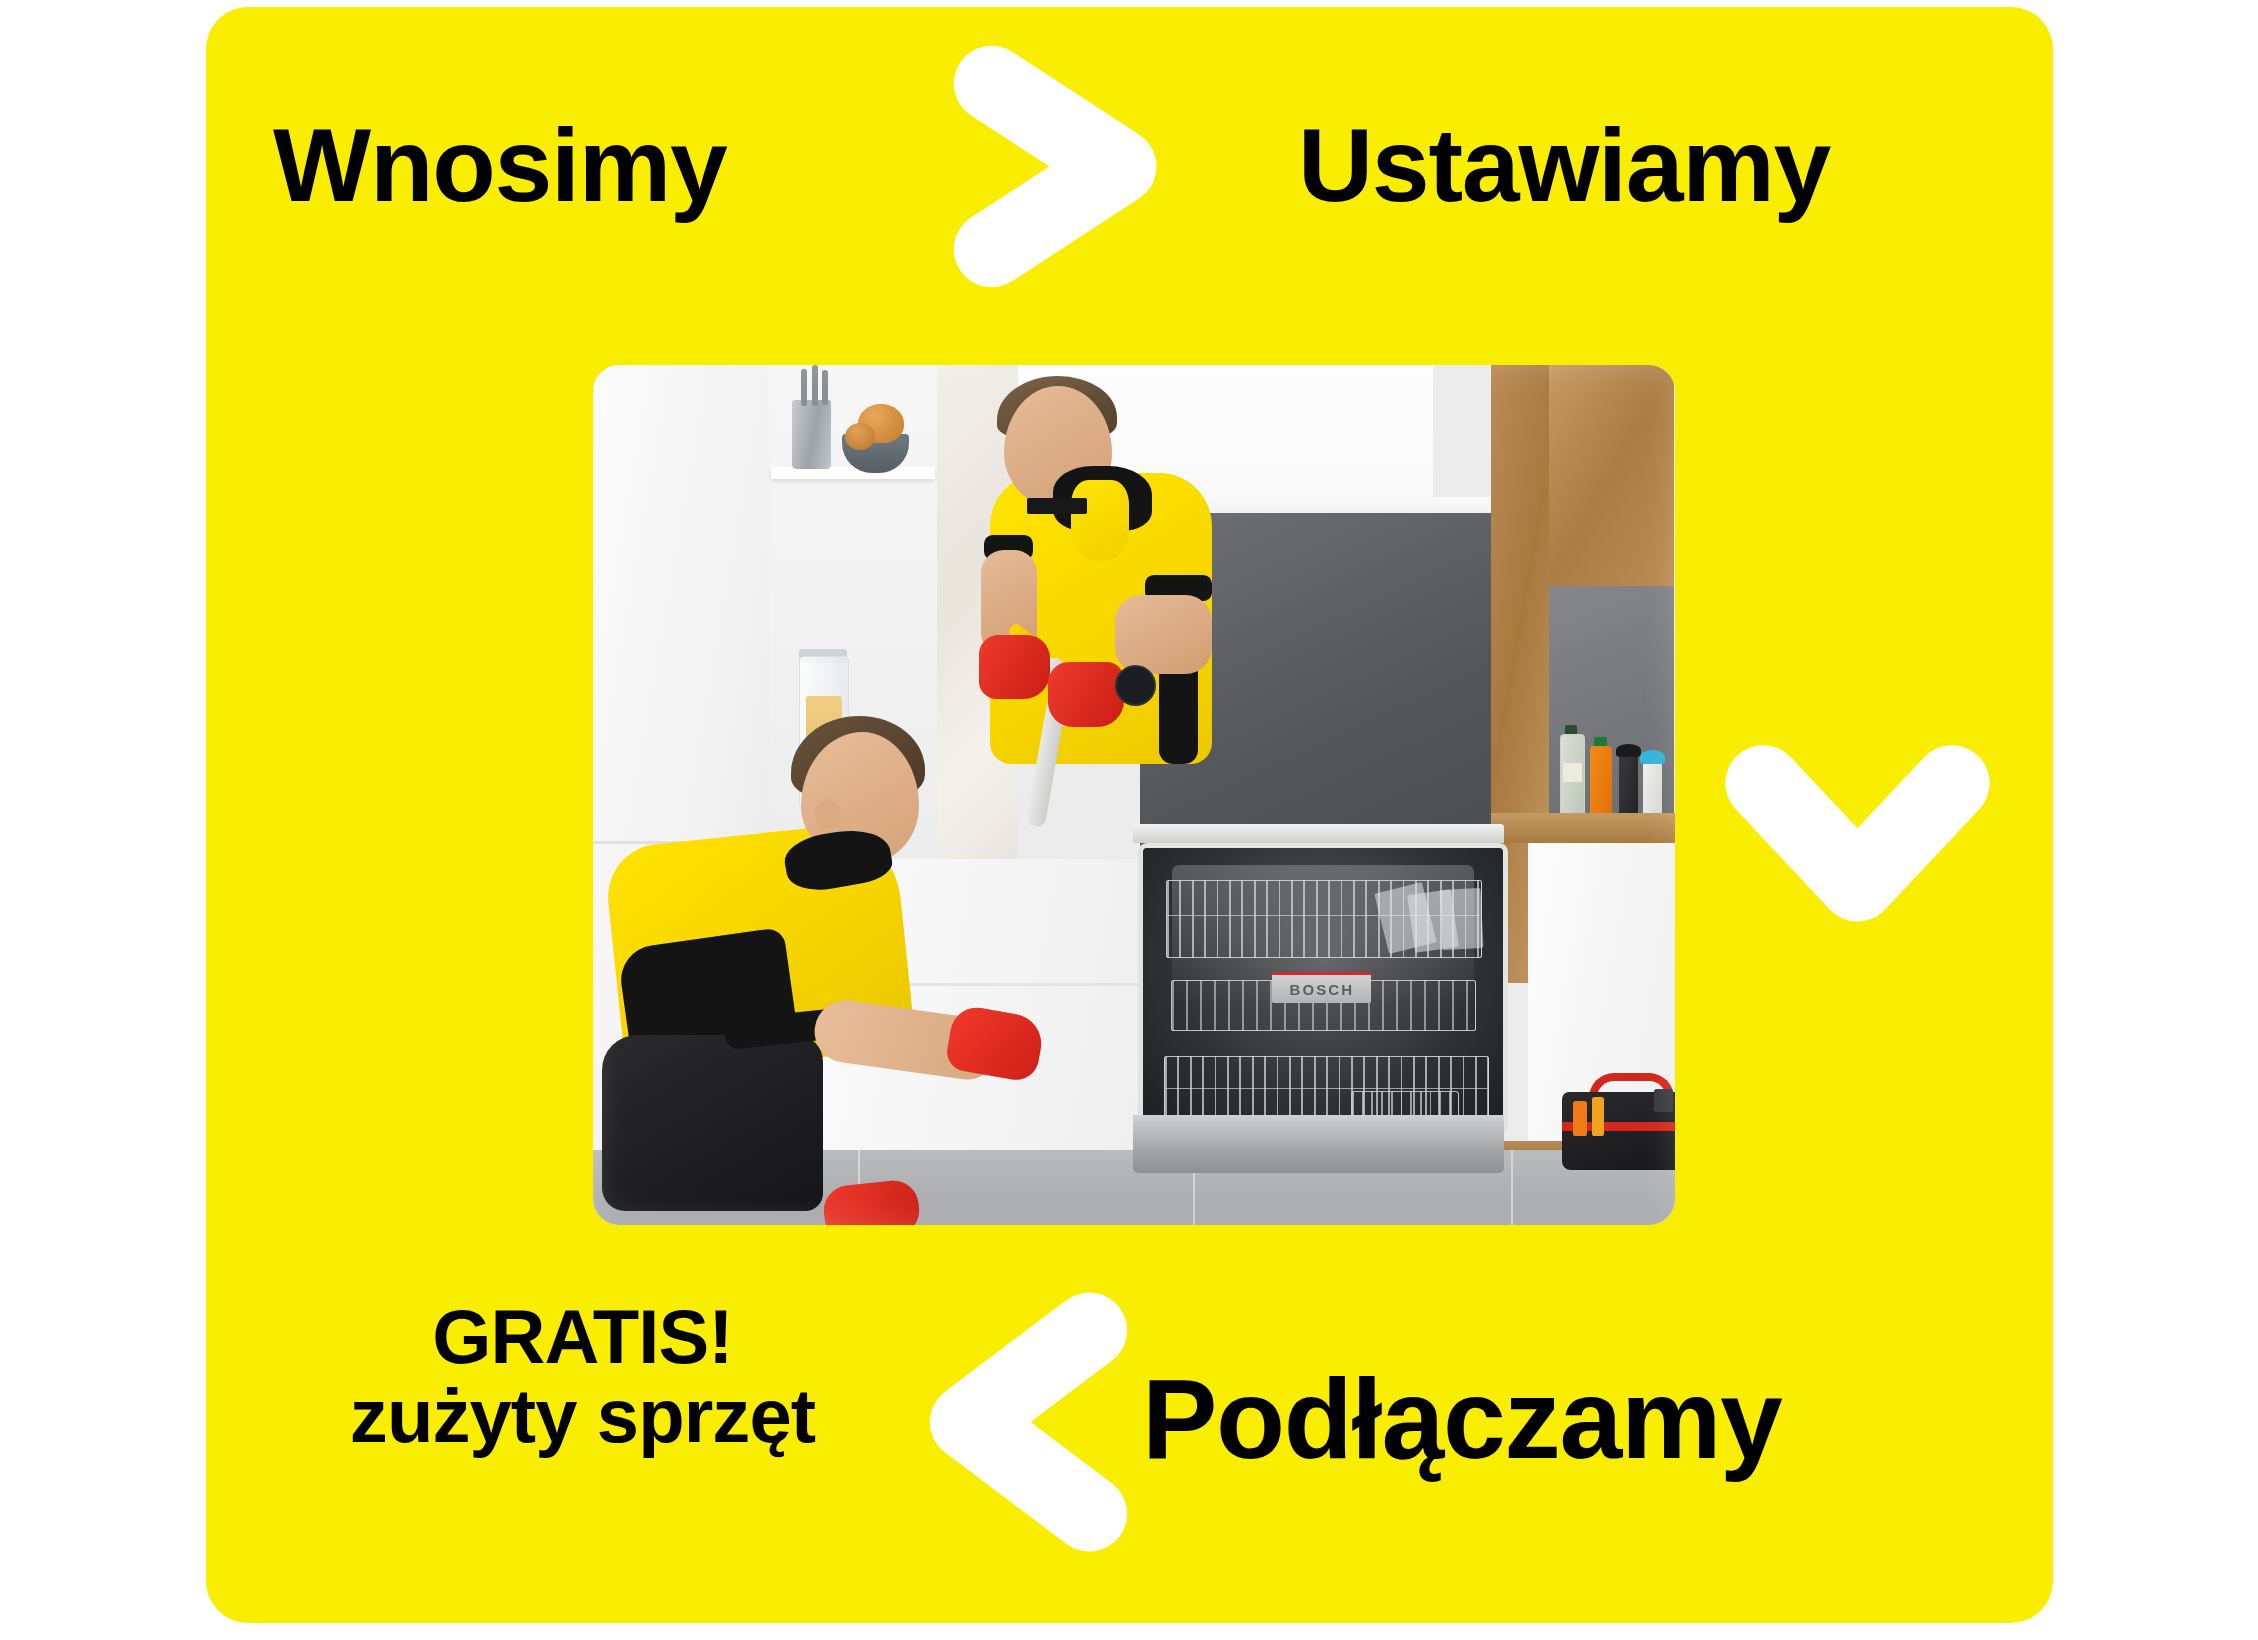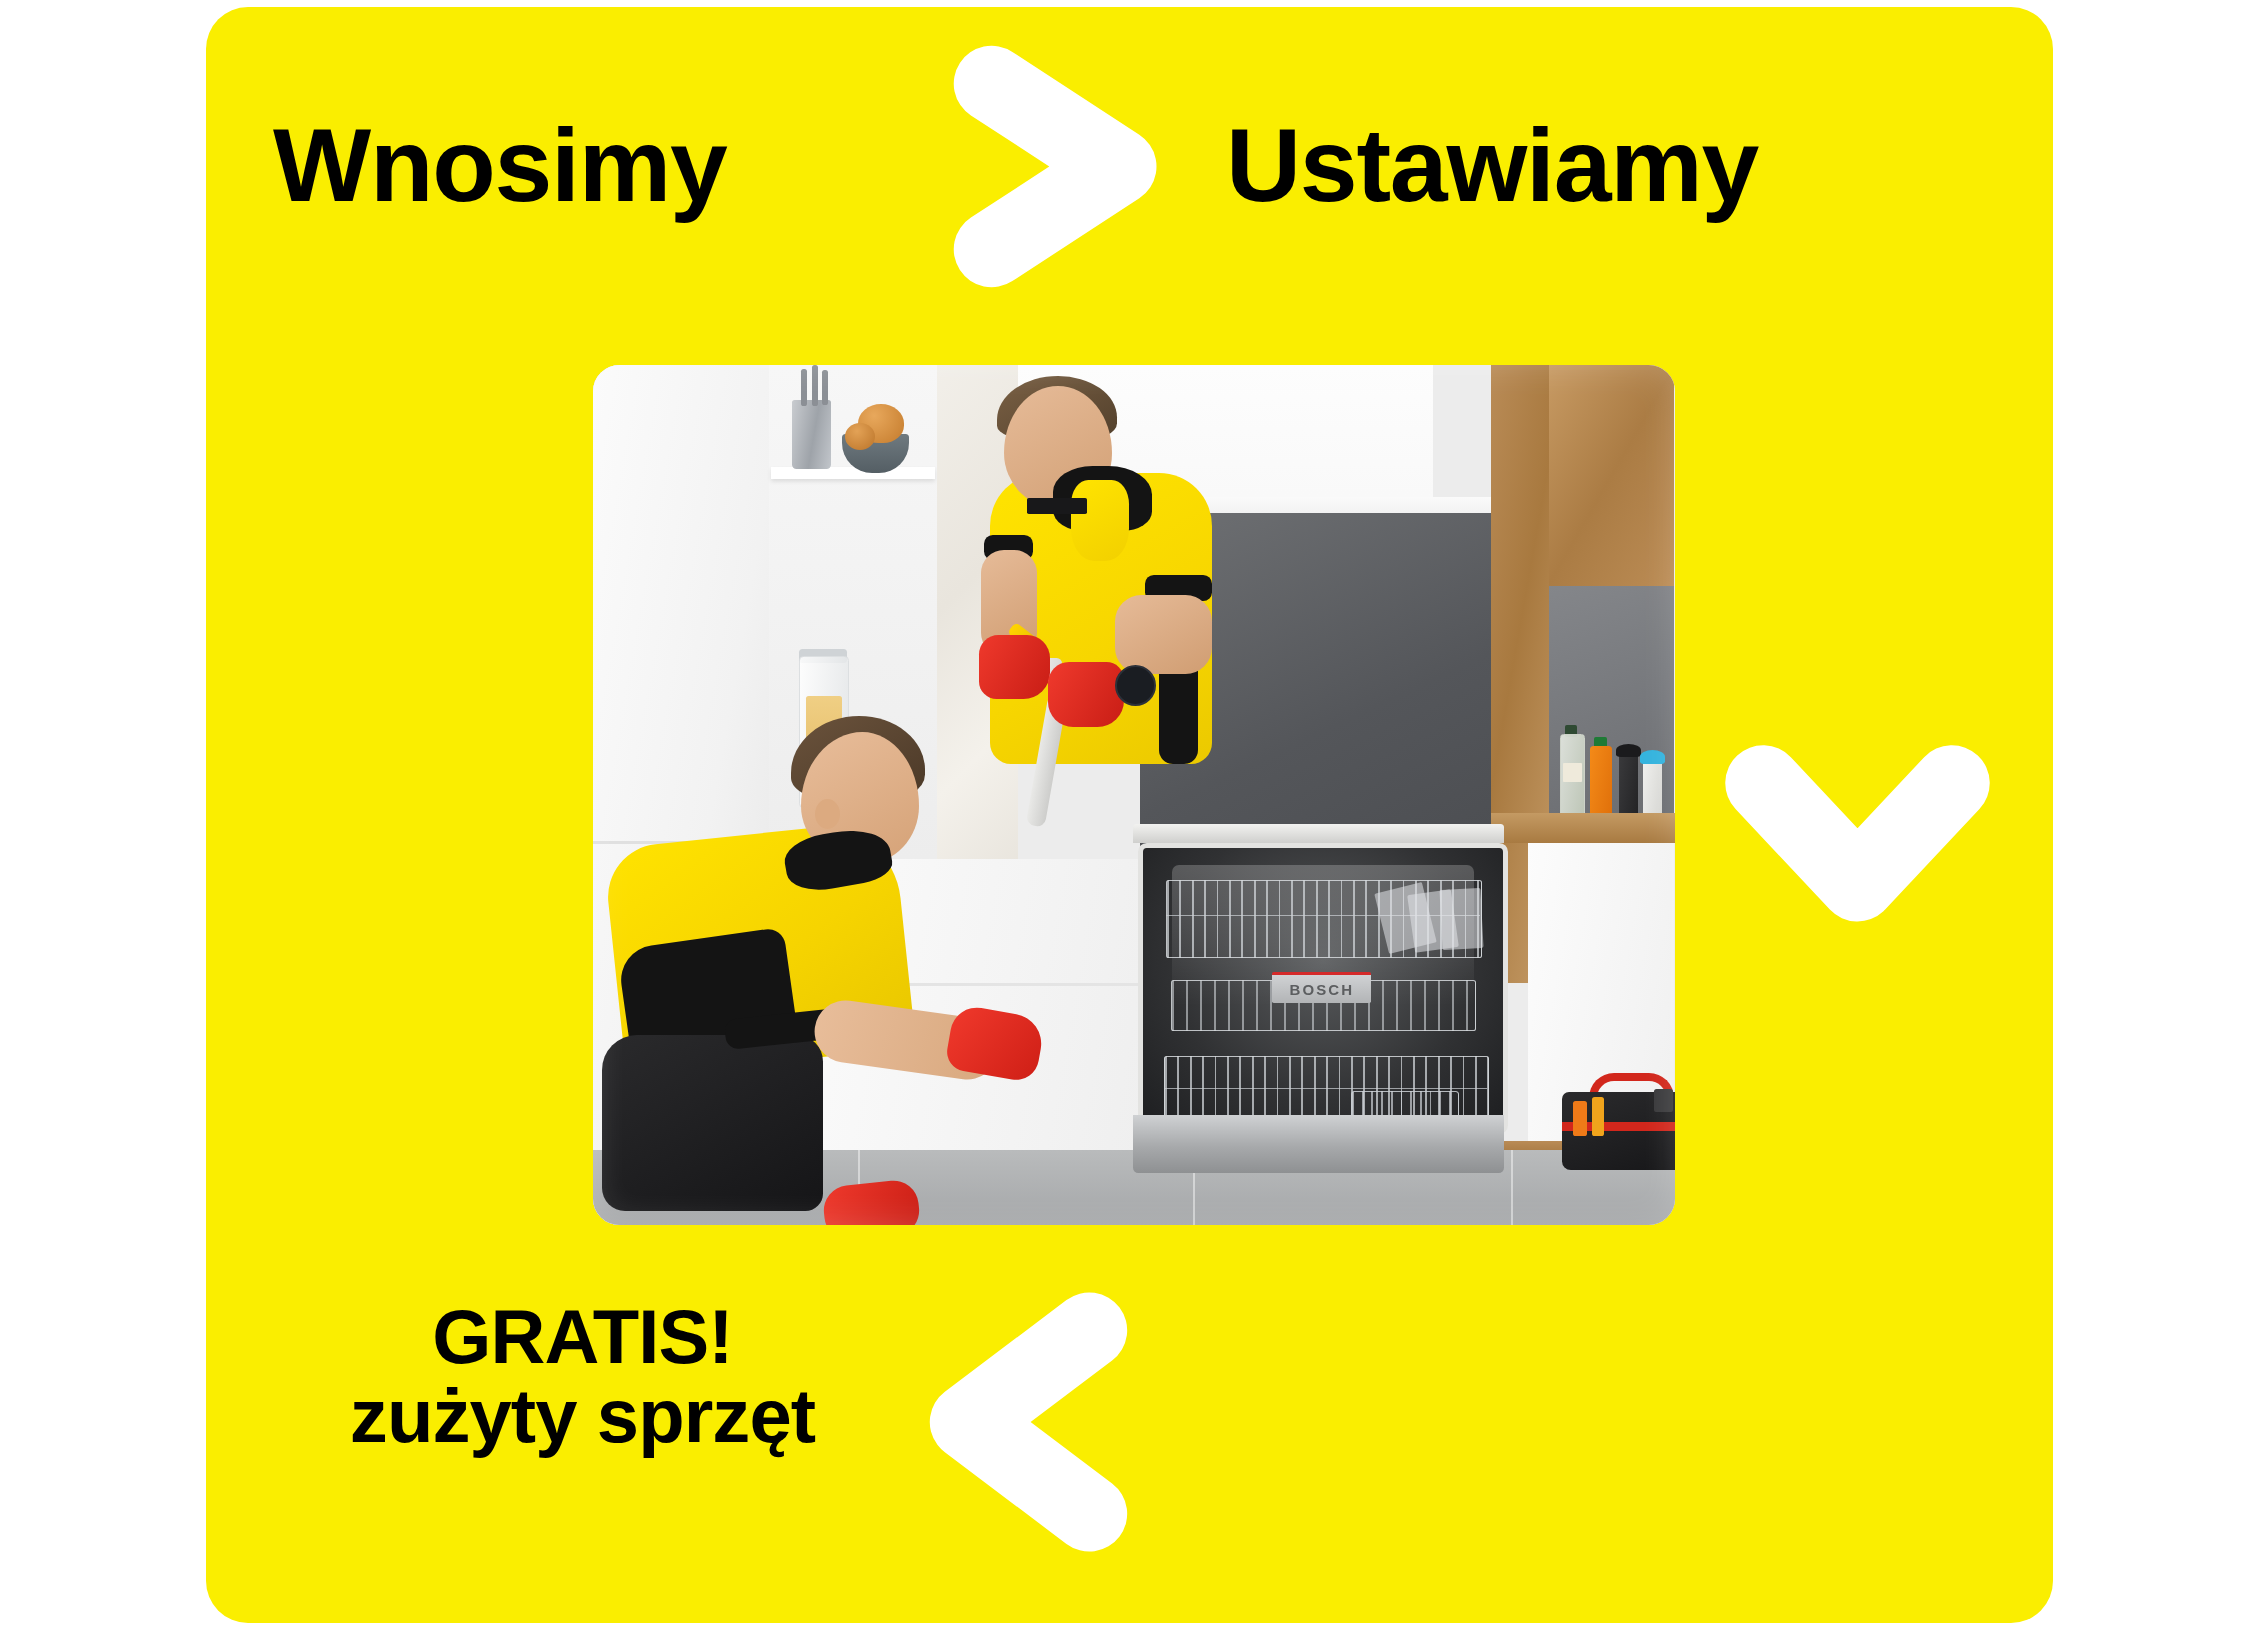--- a/index.html
+++ b/index.html
@@ -43,21 +43,21 @@
     line-height: 1.0;
   }
 
   #txt-wnosimy {
     left: 273px;
     top: 113px;
     font-size: 104px;
   }
 
   #txt-ustawiamy {
-    left: 1226px;
+    left: 1298px;
     top: 113px;
     font-size: 104px;
   }
 
   #txt-podlaczamy {
     left: 1142px;
     top: 1363px;
     font-size: 113px;
   }
 
@@ -532,20 +532,21 @@
 <body>
 
 <div id="banner">
 
   <div class="yellow-panel"></div>
 
   <div class="headline" id="txt-wnosimy">Wnosimy</div>
 
   <div class="headline" id="txt-ustawiamy">Ustawiamy</div>
 
+  <div class="headline" id="txt-podlaczamy">Podłączamy</div>
 
   <div id="block-odbieramy">
     <div class="ln" id="txt-gratis">GRATIS!</div>
     <div class="ln" id="txt-zuzyty">zużyty sprzęt</div>
   </div>
 
   <svg class="chevron" id="chev-right" viewBox="0 0 270 300">
     <path d="M 62 56 L 206 150 L 62 244"></path>
   </svg>
 

